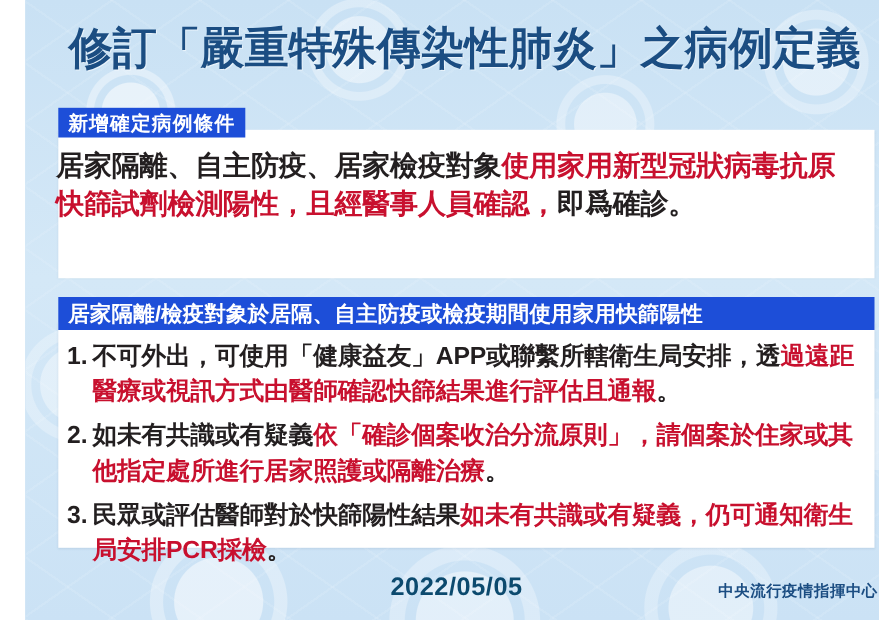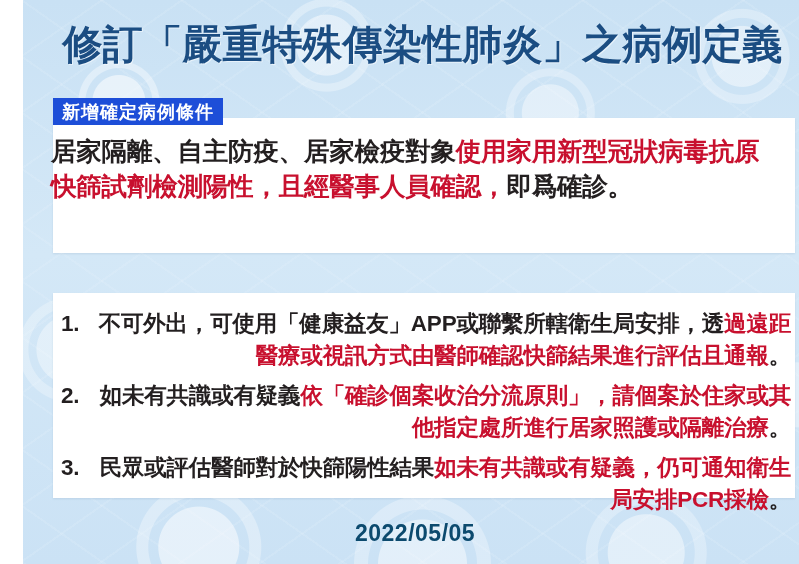--- a/index.html
+++ b/index.html
@@ -147,21 +147,21 @@
     line-height: 1.42;
     color: #231f20;
     margin-bottom: 8px;
     letter-spacing: -0.2px;
   }
   .li .num {
     flex: 0 0 auto;
     width: 23px;
     color: #231f20;
   }
-  .li .txt { flex: 1 1 auto; text-align: right; }
+  .li .txt { flex: 1 1 auto; }
   .li .hl { color: #c8102e; }
 
   
   #date {
     position: absolute;
     left: 332px;
     top: 520px;
     font-size: 23px;
     font-weight: bold;
     color: #0c4a6e;
@@ -193,20 +193,23 @@
     <div class="bar" id="bar-1">
       <span>新增確定病例條件</span>
     </div>
 
     <div id="para-1">
       <span>居家隔離、自主防疫、居家檢疫對象</span><span class="hl">使用家用新型冠狀病毒抗原快篩試劑檢測陽性，且經醫事人員確認，</span><span>即爲確診。</span>
     </div>
 
     <div class="panel" id="panel-2"></div>
 
+    <div class="bar" id="bar-2">
+      <span>居家隔離/檢疫對象於居隔、自主防疫或檢疫期間使用家用快篩陽性</span>
+    </div>
 
     <div id="list">
 
       <div class="li">
         <span class="num">1.</span>
         <span class="txt"><span>不可外出，可使用「健康益友」APP或聯繫所轄衛生局安排，透</span><span class="hl">過遠距醫療或視訊方式由醫師確認快篩結果進行評估且通報</span><span>。</span></span>
       </div>
 
       <div class="li">
         <span class="num">2.</span>
@@ -214,15 +217,16 @@
       </div>
 
       <div class="li">
         <span class="num">3.</span>
         <span class="txt"><span>民眾或評估醫師對於快篩陽性結果</span><span class="hl">如未有共識或有疑義，仍可通知衛生局安排PCR採檢</span><span>。</span></span>
       </div>
 
     </div>
 
     <div id="date">2022/05/05</div>
+    <div id="org">中央流行疫情指揮中心</div>
 
   </div>
 </div>
 
 </body></html>

